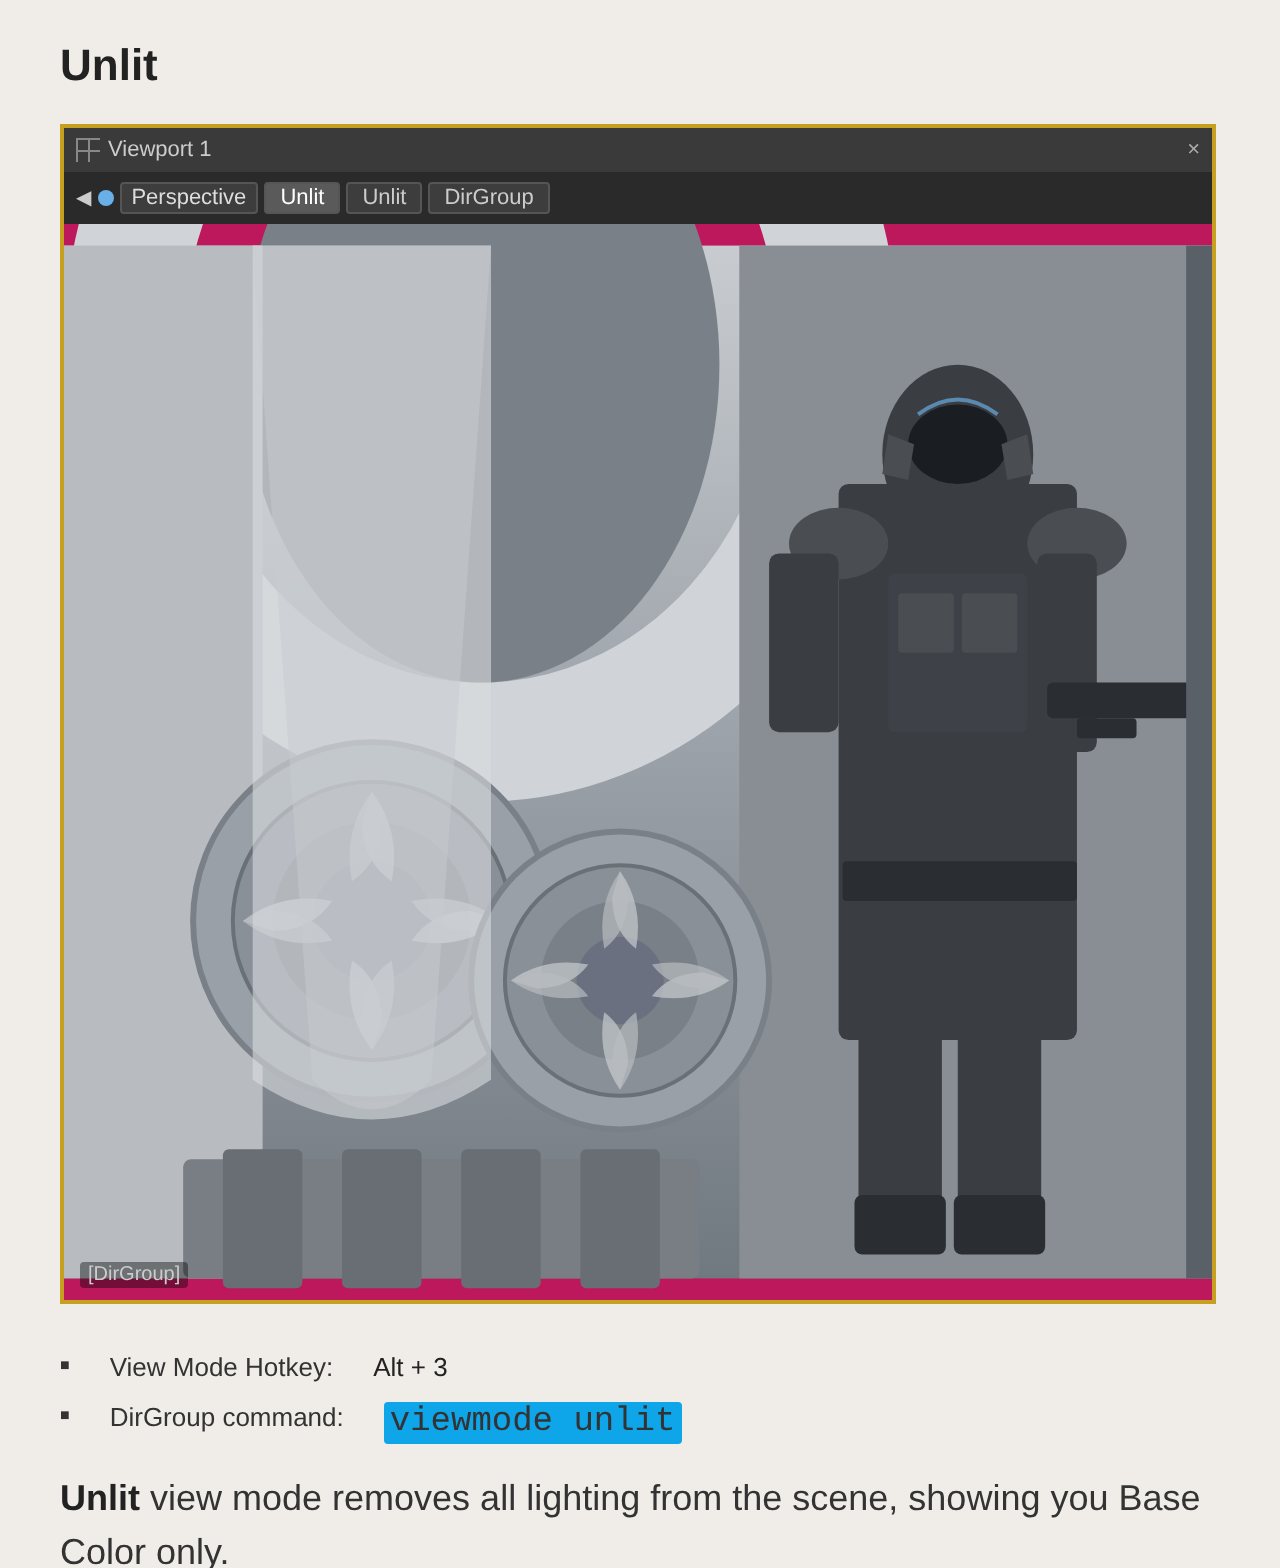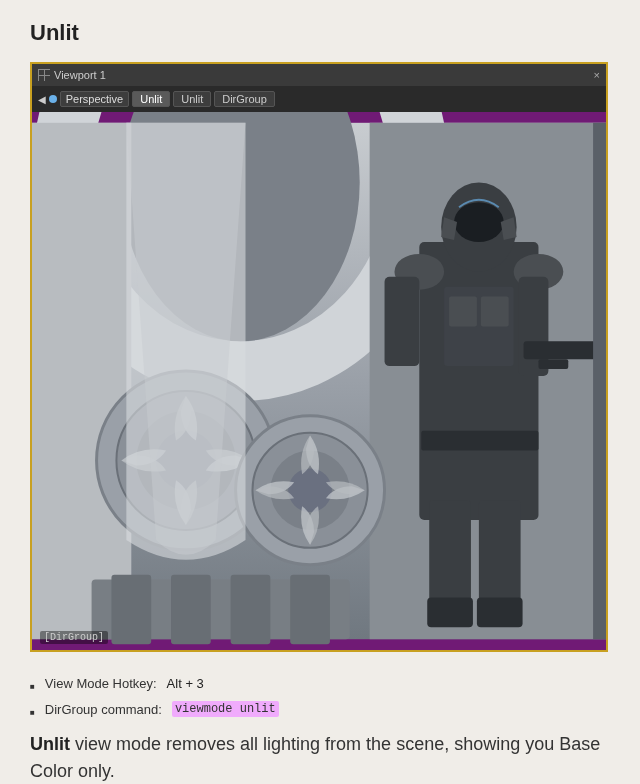--- a/index.html
+++ b/index.html
@@ -141,22 +141,21 @@
 
     .frames-text {
       color: #60c060;
     }
 
     .viewport-image {
       width: 100%;
       height: calc(100% - 48px);
       position: relative;
       overflow: hidden;
-      background: #701a75;
-      font-family: Liberation Mono, monospace;
+      background: #be185d;
     }
 
     
     .arch-bg {
       position: absolute;
       top: 0;
       left: 0;
       width: 100%;
       height: 100%;
     }
@@ -177,46 +176,46 @@
       padding: 4px 0;
     }
 
     .bullet-list {
       list-style: none;
       margin-bottom: 14px;
     }
 
     .bullet-list li {
       display: flex;
-      align-items: flex-end;
-      gap: 10px;
+      align-items: flex-start;
+      gap: 20px;
       margin-bottom: 10px;
       font-size: 13px;
       color: #333;
     }
 
     .bullet-list li::before {
       content: "■";
       color: #333;
       font-size: 8px;
       flex-shrink: 0;
       margin-top: 2px;
     }
 
     .hotkey-bold {
       font-weight: normal;
       color: #222;
     }
 
     code {
       font-family: 'Courier New', monospace;
-      background: #f0abfc;
+      background: #0ea5e9;
       padding: 1px 3px;
       border-radius: 2px;
-      font-size: 12px;
+      font-size: 17px;
     }
 
     .description-text {
       font-size: 18px;
       color: #333;
       line-height: 1.5;
     }
 
     .description-text strong {
       font-weight: bold;

